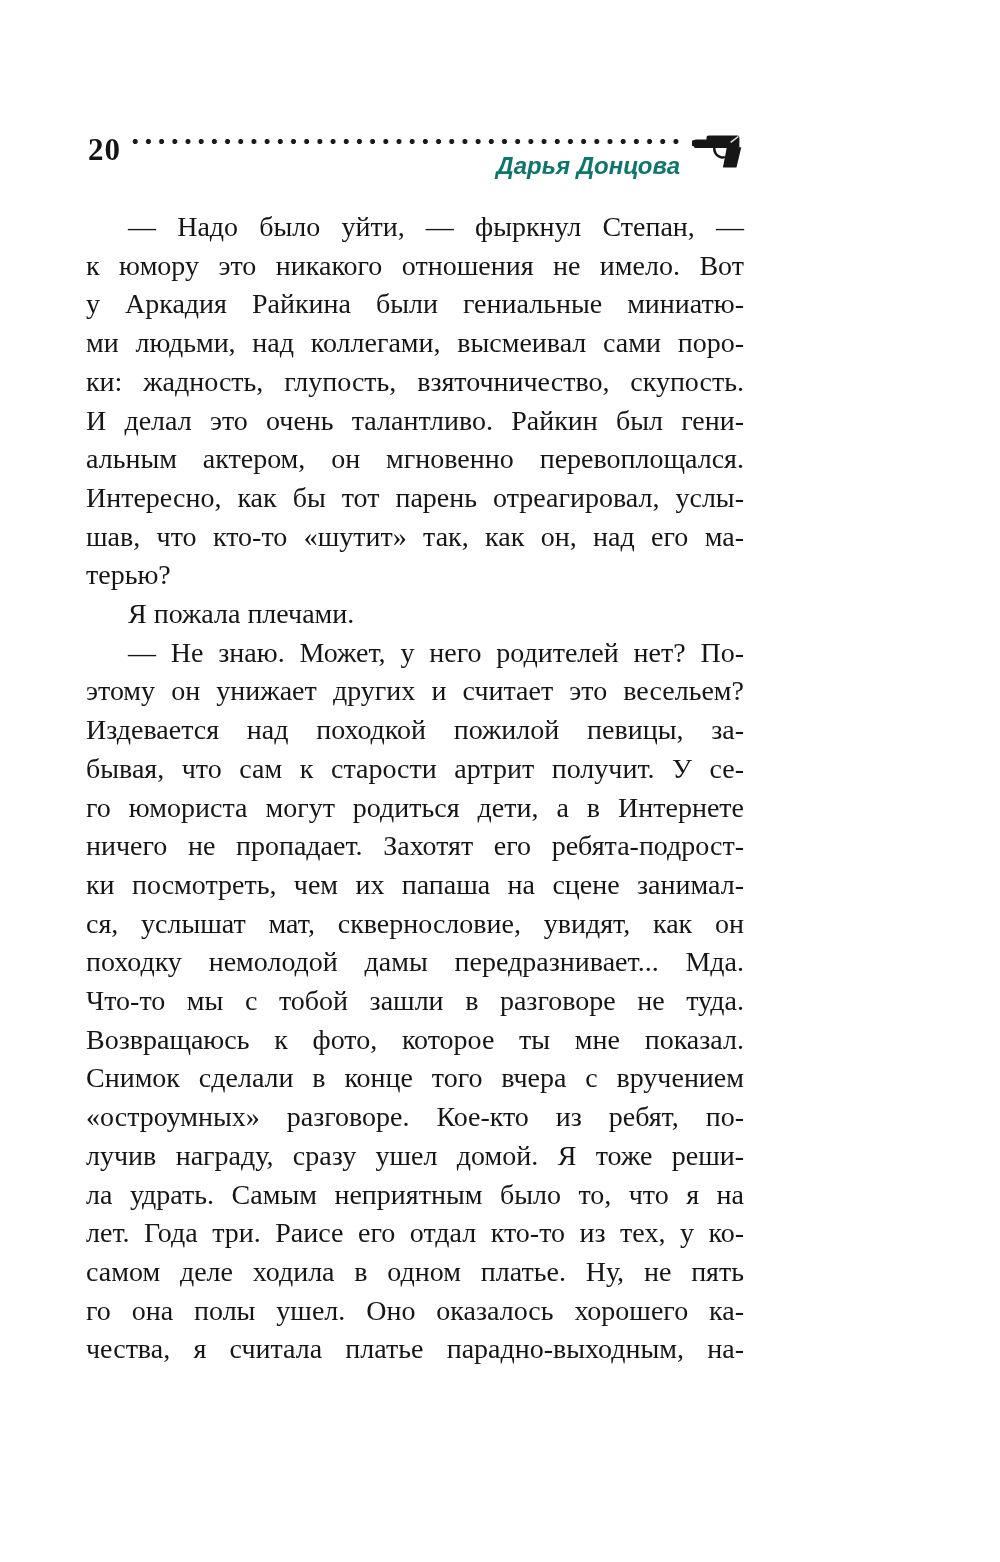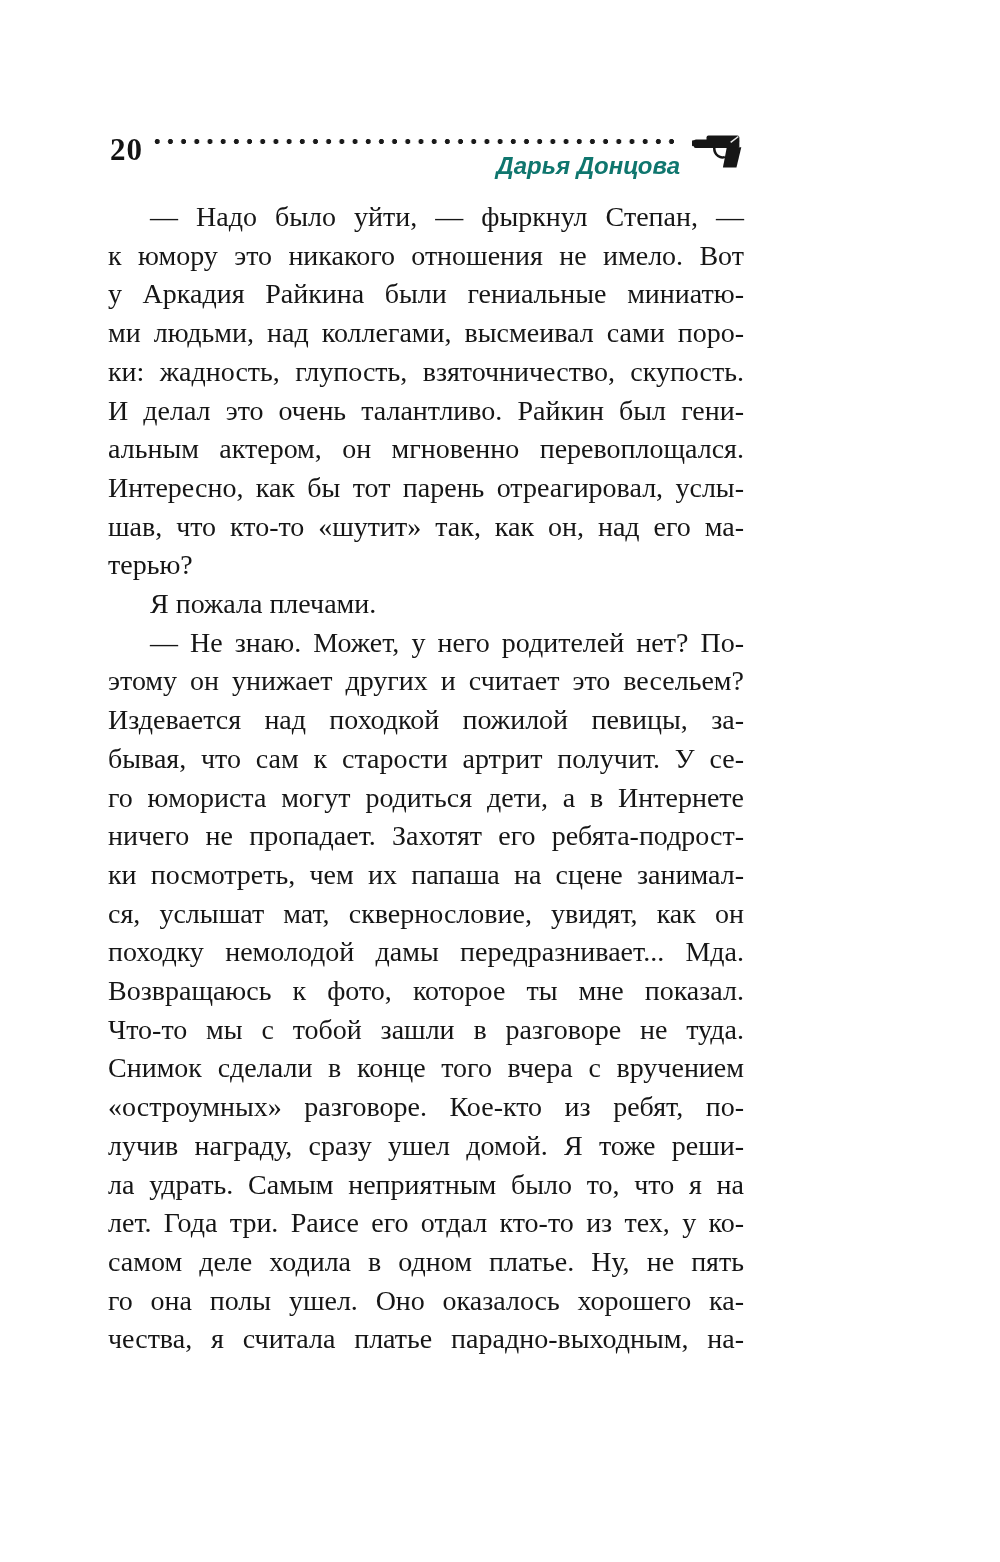--- a/index.html
+++ b/index.html
@@ -1,21 +1,21 @@
 <!DOCTYPE html>
 <html><head>
 <meta charset="utf-8">
 <style>
   * { margin: 0; padding: 0; box-sizing: border-box; }
   html, body { background: #ffffff; }
   .page {
     width: 844px;
     height: 1562px;
     background: #ffffff;
-    padding: 130px 100px 0 108px;
+    padding: 130px 100px 0 86px;
     font-family: "Liberation Serif", "DejaVu Serif", serif;
     color: #161616;
     position: relative;
     overflow: hidden;
   }
   .header { position: relative; height: 62px; }
   .page-num {
     position: absolute; left: 2px; top: 2px;
     font-size: 31px; font-weight: 700; letter-spacing: 1px; color: #131313;
   }
@@ -26,21 +26,21 @@
     background-repeat: repeat-x;
   }
   .author {
     position: absolute; right: 64px; top: 22px;
     font-family: "Liberation Sans", sans-serif;
     font-style: italic; font-weight: 700;
     font-size: 24px; color: #0f766e;
   }
   .gun { position: absolute; right: -6px; top: 0; width: 58px; height: 42px; }
   .gun svg { display: block; }
-  .body { margin-top: 6px; font-size: 28px; line-height: 38.7px; }
+  .body { margin-top: 16px; font-size: 28px; line-height: 38.7px; }
   .paragraph { }
   .line { text-align: justify; text-align-last: justify; white-space: normal; }
   .line.lastline { text-align-last: left; }
   .line.firstline { padding-left: 42px; }
 </style>
 </head>
 <body>
 
 <div class="page">
   <header class="header">
@@ -79,22 +79,22 @@
       <div class="paragraph">
         <div class="line firstline">— Не знаю. Может, у него родителей нет? По-</div>
         <div class="line">этому он унижает других и считает это весельем?</div>
         <div class="line">Издевается над походкой пожилой певицы, за-</div>
         <div class="line">бывая, что сам к старости артрит получит. У се-</div>
         <div class="line">го юмориста могут родиться дети, а в Интернете</div>
         <div class="line">ничего не пропадает. Захотят его ребята-подрост-</div>
         <div class="line">ки посмотреть, чем их папаша на сцене занимал-</div>
         <div class="line">ся, услышат мат, сквернословие, увидят, как он</div>
         <div class="line">походку немолодой дамы передразнивает... Мда.</div>
+        <div class="line">Что-то мы с тобой зашли в разговоре не туда.</div>
         <div class="line">Возвращаюсь к фото, которое ты мне показал.</div>
-        <div class="line">Что-то мы с тобой зашли в разговоре не туда.</div>
         <div class="line">Снимок сделали в конце того вчера с вручением</div>
         <div class="line">«остроумных» разговоре. Кое-кто из ребят, по-</div>
         <div class="line">лучив награду, сразу ушел домой. Я тоже реши-</div>
         <div class="line">ла удрать. Самым неприятным было то, что я на</div>
         <div class="line">лет. Года три. Раисе его отдал кто-то из тех, у ко-</div>
         <div class="line">самом деле ходила в одном платье. Ну, не пять</div>
         <div class="line">го она полы ушел. Оно оказалось хорошего ка-</div>
         <div class="line">чества, я считала платье парадно-выходным, на-</div>
       </div>
     </main>

